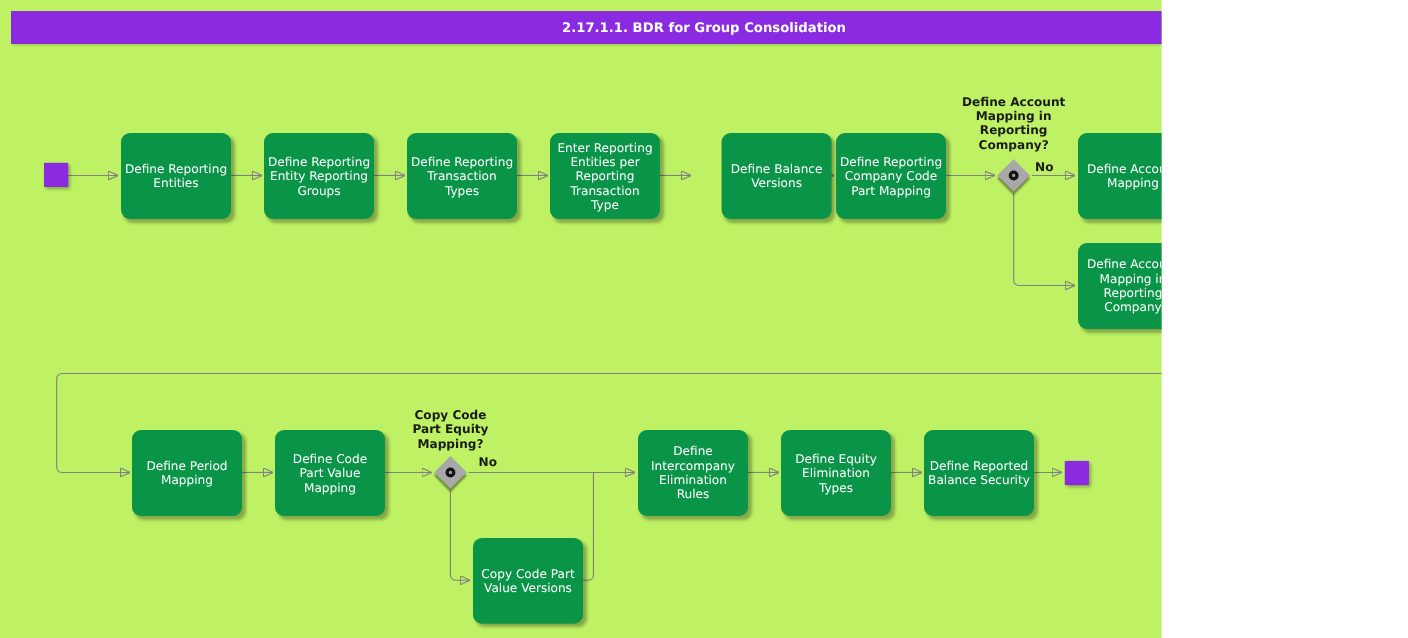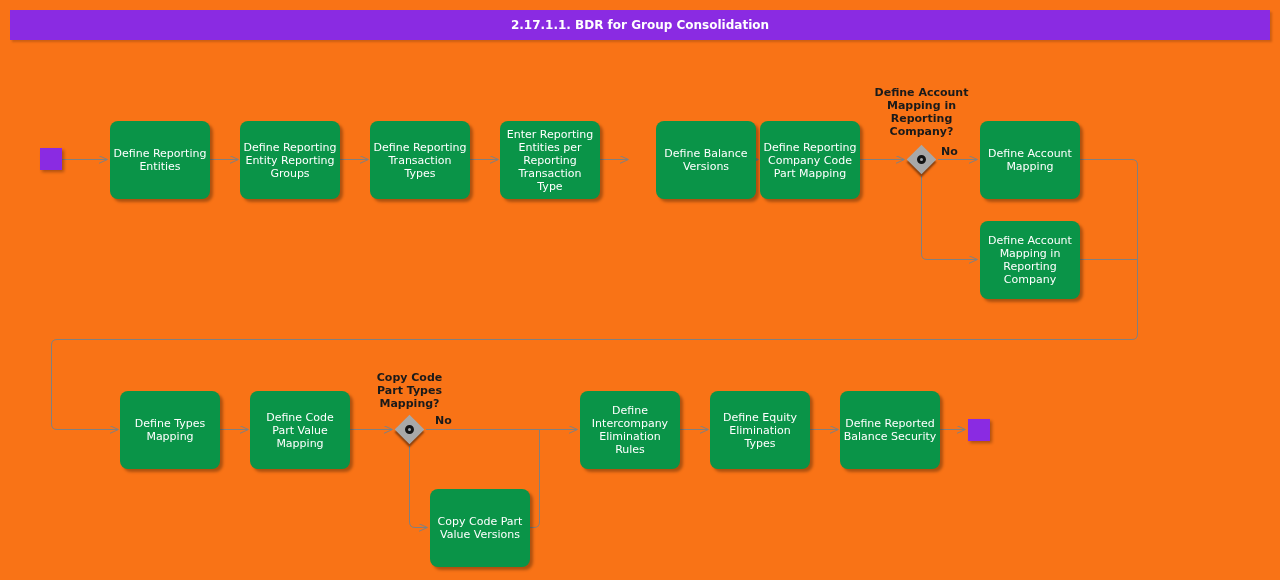--- a/index.html
+++ b/index.html
@@ -5,21 +5,21 @@
   :root{
     --accent_purple:#8a2be2;
     --task_green:#0a9448;
     --line_gray:#808080;
     --diamond_gray:#a8a8a8;
     --text_dark:#1a1a1a;
   }
   *{box-sizing:border-box;}
   html,body{margin:0;padding:0;background:#ffffff;}
   .canvas{
-    position:relative;width:1280px;height:580px;background:#f97316;
+    position:relative;width:1056px;height:580px;background:#bef264;
     font-family:"DejaVu Sans","Liberation Sans",sans-serif;overflow:hidden;
   }
   .titlebar{
     position:absolute;left:10px;top:10px;width:1260px;height:30px;
     background:var(--accent_purple);color:#ffffff;
     display:flex;align-items:center;justify-content:center;
     font-size:12px;font-weight:bold;
     box-shadow:2px 2px 2px rgba(0,0,0,0.18);
   }
   .wires{position:absolute;left:0;top:0;pointer-events:none;}
@@ -134,28 +134,28 @@
   </div>
   <div class="branch-label" style="left:941px;top:145px">No</div>
 
   <div class="task" style="left:980px;top:121px">Define Account
 Mapping</div>
   <div class="task" style="left:980px;top:221px">Define Account
 Mapping in
 Reporting
 Company</div>
 
-  <div class="task" style="left:120px;top:391px">Define Types
+  <div class="task" style="left:120px;top:391px">Define Period
 Mapping</div>
   <div class="task" style="left:250px;top:391px">Define Code
 Part Value
 Mapping</div>
 
   <div class="question" style="left:359px;top:371px;width:101px">Copy Code
-Part Types
+Part Equity
 Mapping?</div>
   <div class="gateway" style="left:394.5px;top:414.5px">
     <div class="dshape"></div>
     <div class="dring"></div>
   </div>
   <div class="branch-label" style="left:435px;top:414px">No</div>
 
   <div class="task" style="left:580px;top:391px">Define
 Intercompany
 Elimination

